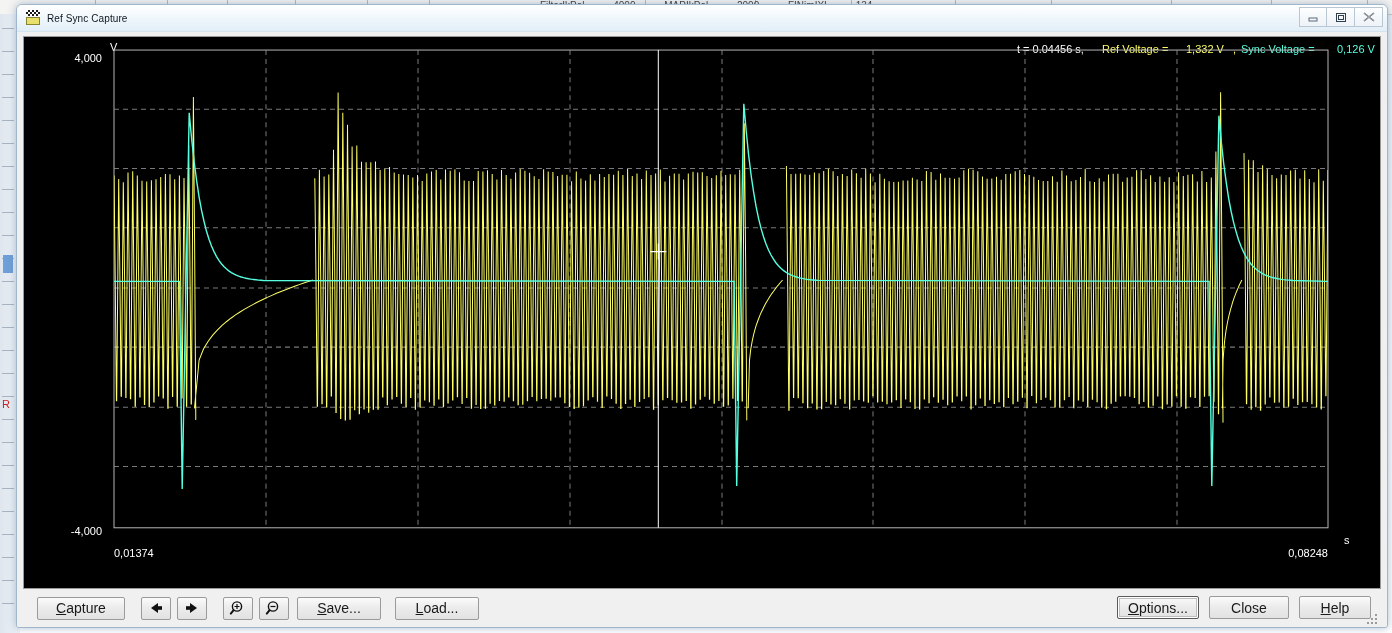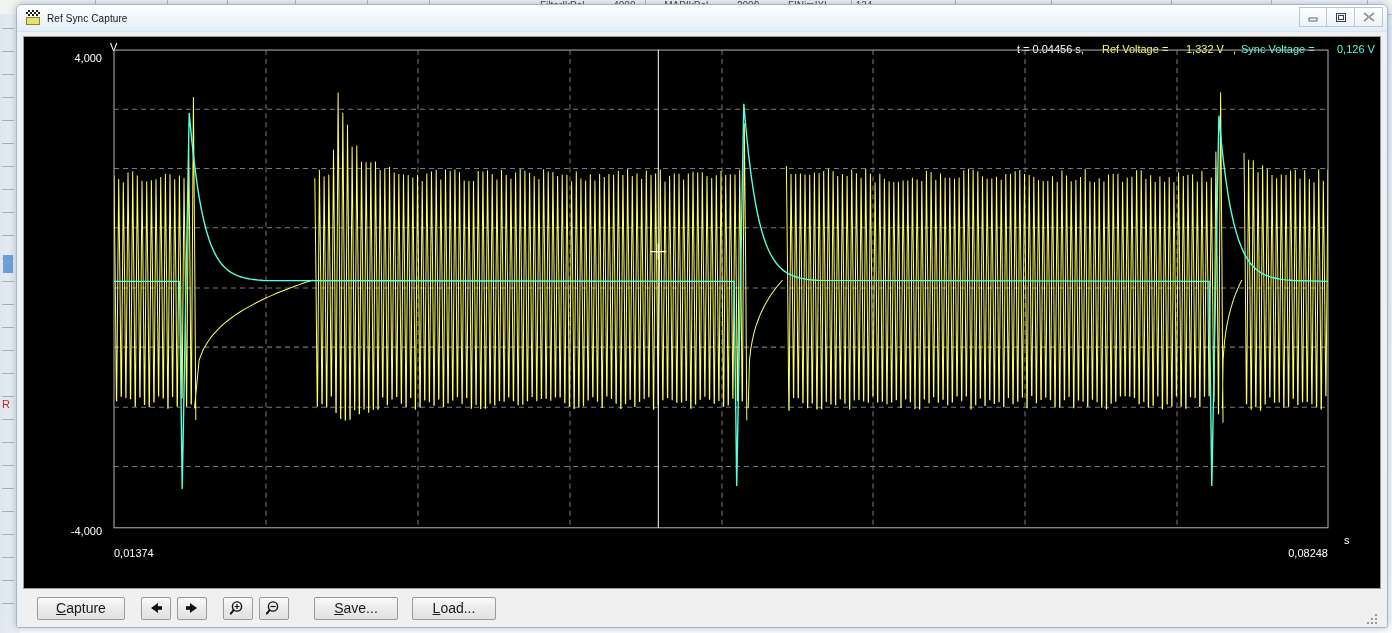--- a/index.html
+++ b/index.html
@@ -165,21 +165,21 @@
     box-shadow: inset 0 0 0 1px #ffffff, inset 0 0 0 2px #bdbdbd;
   }
   .btn u { text-decoration: underline; }
   #btn-capture { width: 88px; margin-left: 8px; }
   .btn-arrow { width: 30px; }
   #btn-prev { margin-left: 16px; }
   #btn-next { margin-left: 6px; }
   .btn-zoom { width: 30px; }
   #btn-zoom-in { margin-left: 16px; }
   #btn-zoom-out { margin-left: 6px; }
-  #btn-save { width: 84px; margin-left: 25px; }
+  #btn-save { width: 84px; margin-left: 8px; }
   #btn-load { width: 84px; margin-left: 14px; justify-content: center; }
   #right-group {
     position: absolute; right: 10px; top: 7px;
     display: flex; align-items: center; gap: 10px;
   }
   #btn-options { width: 82px; }
   #btn-close { width: 80px; }
   #btn-help  { width: 72px; }
   #resize-grip {
     position: absolute; right: 2px; bottom: 1px;
@@ -381,20 +381,31 @@
       </div>
 
       <div class="btn" id="btn-save">
         <span><u>S</u><span>ave...</span></span>
       </div>
 
       <div class="btn" id="btn-load">
         <span><u>L</u><span>oad...</span></span>
       </div>
 
+      <div id="right-group">
+        <div class="btn focus" id="btn-options">
+          <span><u>O</u><span>ptions...</span></span>
+        </div>
+        <div class="btn" id="btn-close">
+          <span>Close</span>
+        </div>
+        <div class="btn" id="btn-help">
+          <span><u>H</u><span>elp</span></span>
+        </div>
+      </div>
 
       <svg id="resize-grip" viewBox="0 0 14 14">
         <g fill="#9a9a9a">
           <rect x="10" y="2" width="2" height="2"></rect>
           <rect x="6" y="6" width="2" height="2"></rect>
             <rect x="10" y="6" width="2" height="2"></rect>
           <rect x="2" y="10" width="2" height="2"></rect>
             <rect x="6" y="10" width="2" height="2"></rect>
             <rect x="10" y="10" width="2" height="2"></rect>
         </g>

